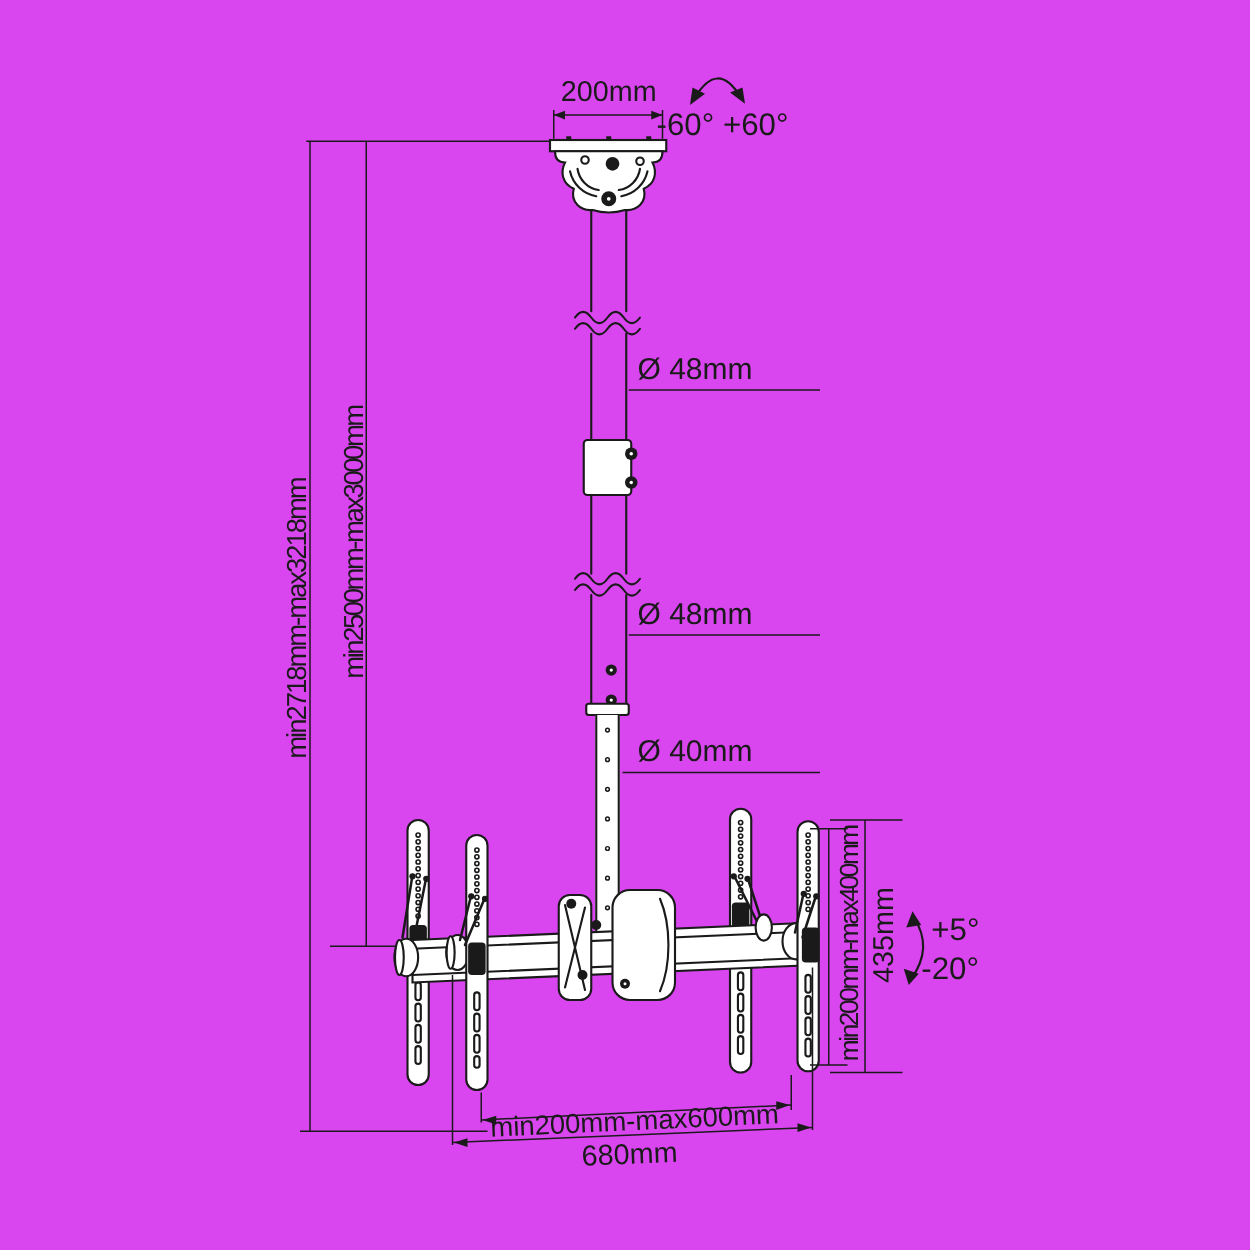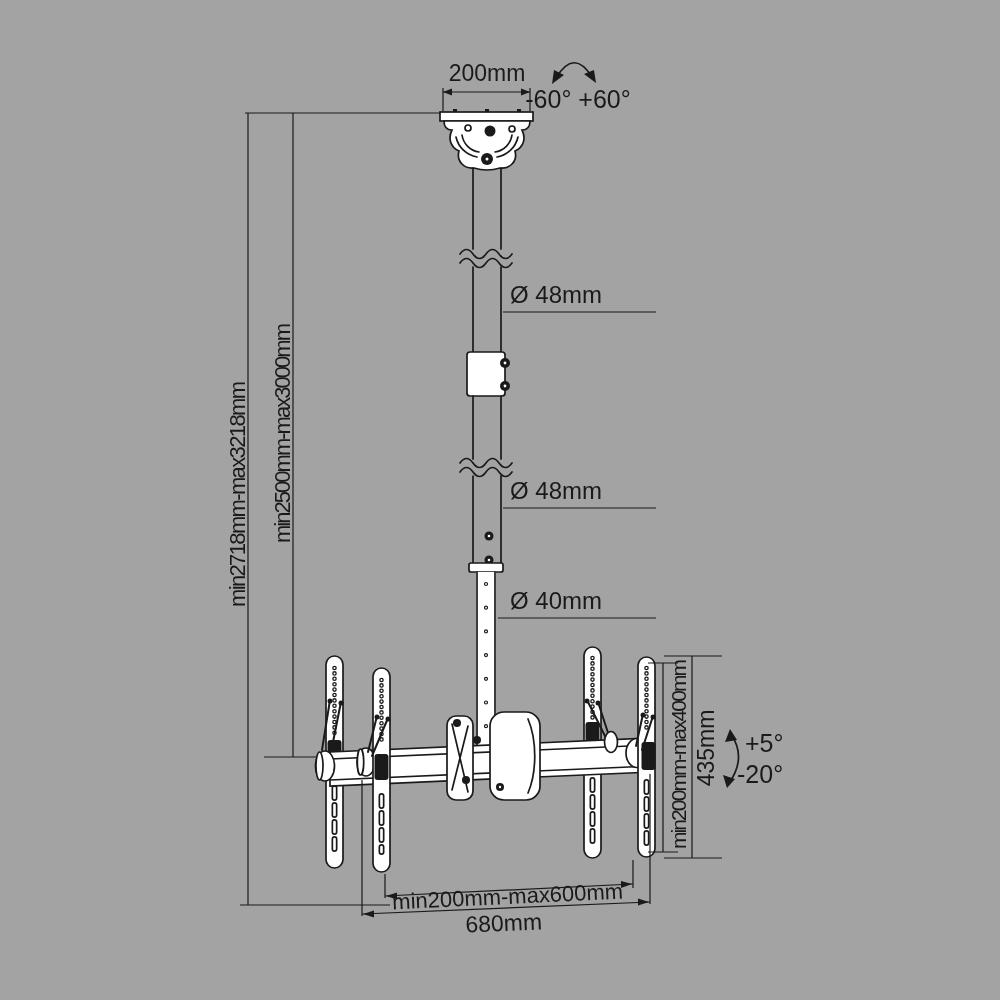--- a/index.html
+++ b/index.html
@@ -1,16 +1,16 @@
 <!DOCTYPE html>
 <html><head>
 <meta charset="utf-8">
 <style>
   html,body{margin:0;padding:0;background:#fff;}
-  .stage{width:1000px;height:1000px;position:relative;background:#a3a3a3;}
+  .stage{width:1000px;height:1000px;position:relative;background:#d946ef;}
   svg{display:block;}
   .s  {stroke:#1a1a1a;stroke-width:1.7;fill:none;stroke-linecap:round;}
   .d  {stroke:#1a1a1a;stroke-width:1.2;fill:none;}
   .w  {fill:#ffffff;stroke:#1a1a1a;stroke-width:1.7;}
   .blk{fill:#1a1a1a;stroke:none;}
   .br {stroke:#1a1a1a;stroke-width:2;fill:none;stroke-linecap:round;}
   .dotB{stroke:#1a1a1a;stroke-width:4.6;stroke-linecap:round;stroke-dasharray:0 5.4;fill:none;}
   .dotW{stroke:#ffffff;stroke-width:2;stroke-linecap:round;stroke-dasharray:0 5.4;fill:none;}
   .holeB{stroke:#1a1a1a;stroke-width:4.2;stroke-linecap:round;stroke-dasharray:0 23.7;fill:none;}
   .holeW{stroke:#ffffff;stroke-width:1.8;stroke-linecap:round;stroke-dasharray:0 23.7;fill:none;}

